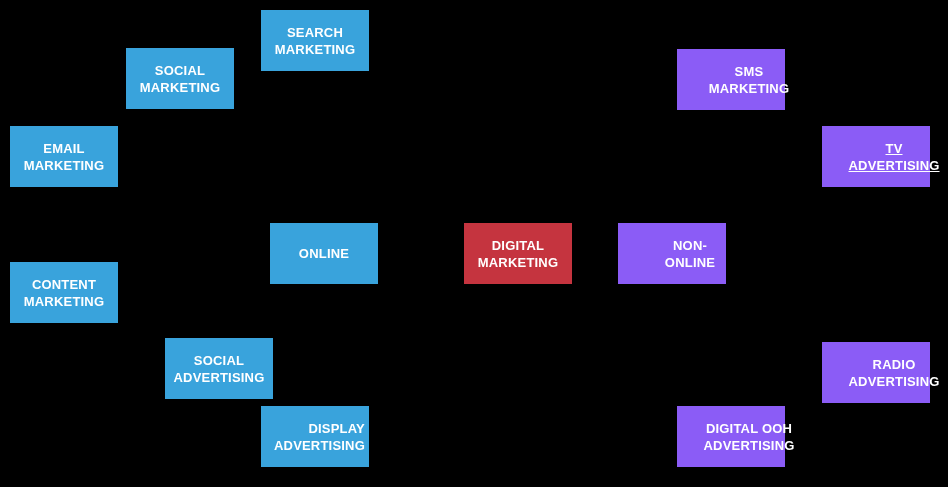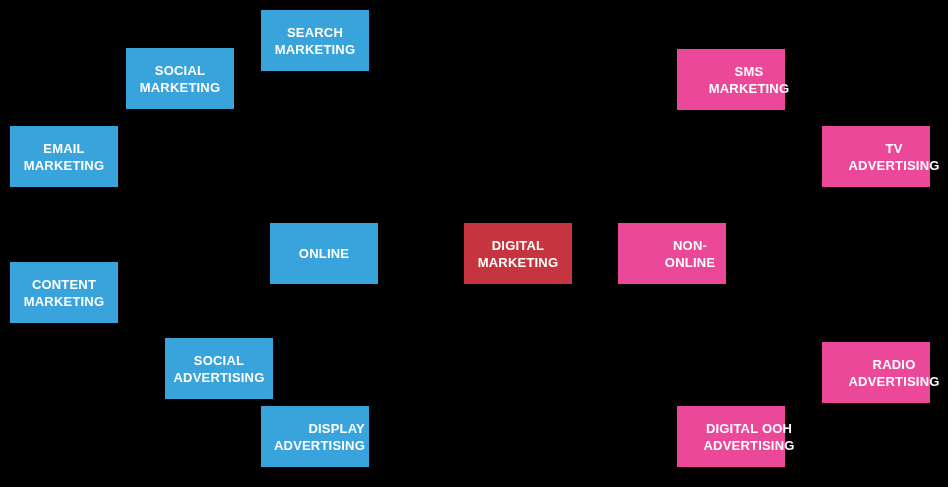--- a/index.html
+++ b/index.html
@@ -28,21 +28,21 @@
     font-weight: bold;
     font-size: 13px;
     line-height: 17px;
     letter-spacing: 0.2px;
     padding: 2px 4px;
     box-sizing: border-box;
     cursor: pointer;
     user-select: none;
   }
   .node.blue  { background: #39a3dc; }
-  .node.green { background: #ec4899; padding-left: 40px; }
+  .node.green { background: #8b5cf6; padding-left: 40px; }
   .node.red   { background: #c5343f; }
   .edges {
     position: absolute;
     left: 0; top: 0;
     width: 948px;
     height: 487px;
     pointer-events: none;
   }
   .edges line {
     stroke: #000000;
@@ -103,21 +103,21 @@
   </div>
 
   <div class="node green" style="left:618px; top:223px;">
     <span>NON-ONLINE</span>
   </div>
 
   <div class="node green" style="left:677px; top:49px;">
     <span>SMS MARKETING</span>
   </div>
 
-  <div class="node green" style="left:822px; top:126px;">
+  <div class="node green" style="left:822px; top:126px;text-decoration:underline;">
     <span>TV ADVERTISING</span>
   </div>
 
   <div class="node green" style="left:822px; top:300px;margin-top:42px;">
     <span>RADIO ADVERTISING</span>
   </div>
 
   <div class="node green" style="left:677px; top:406px;">
     <span>DIGITAL OOH ADVERTISING</span>
   </div>

